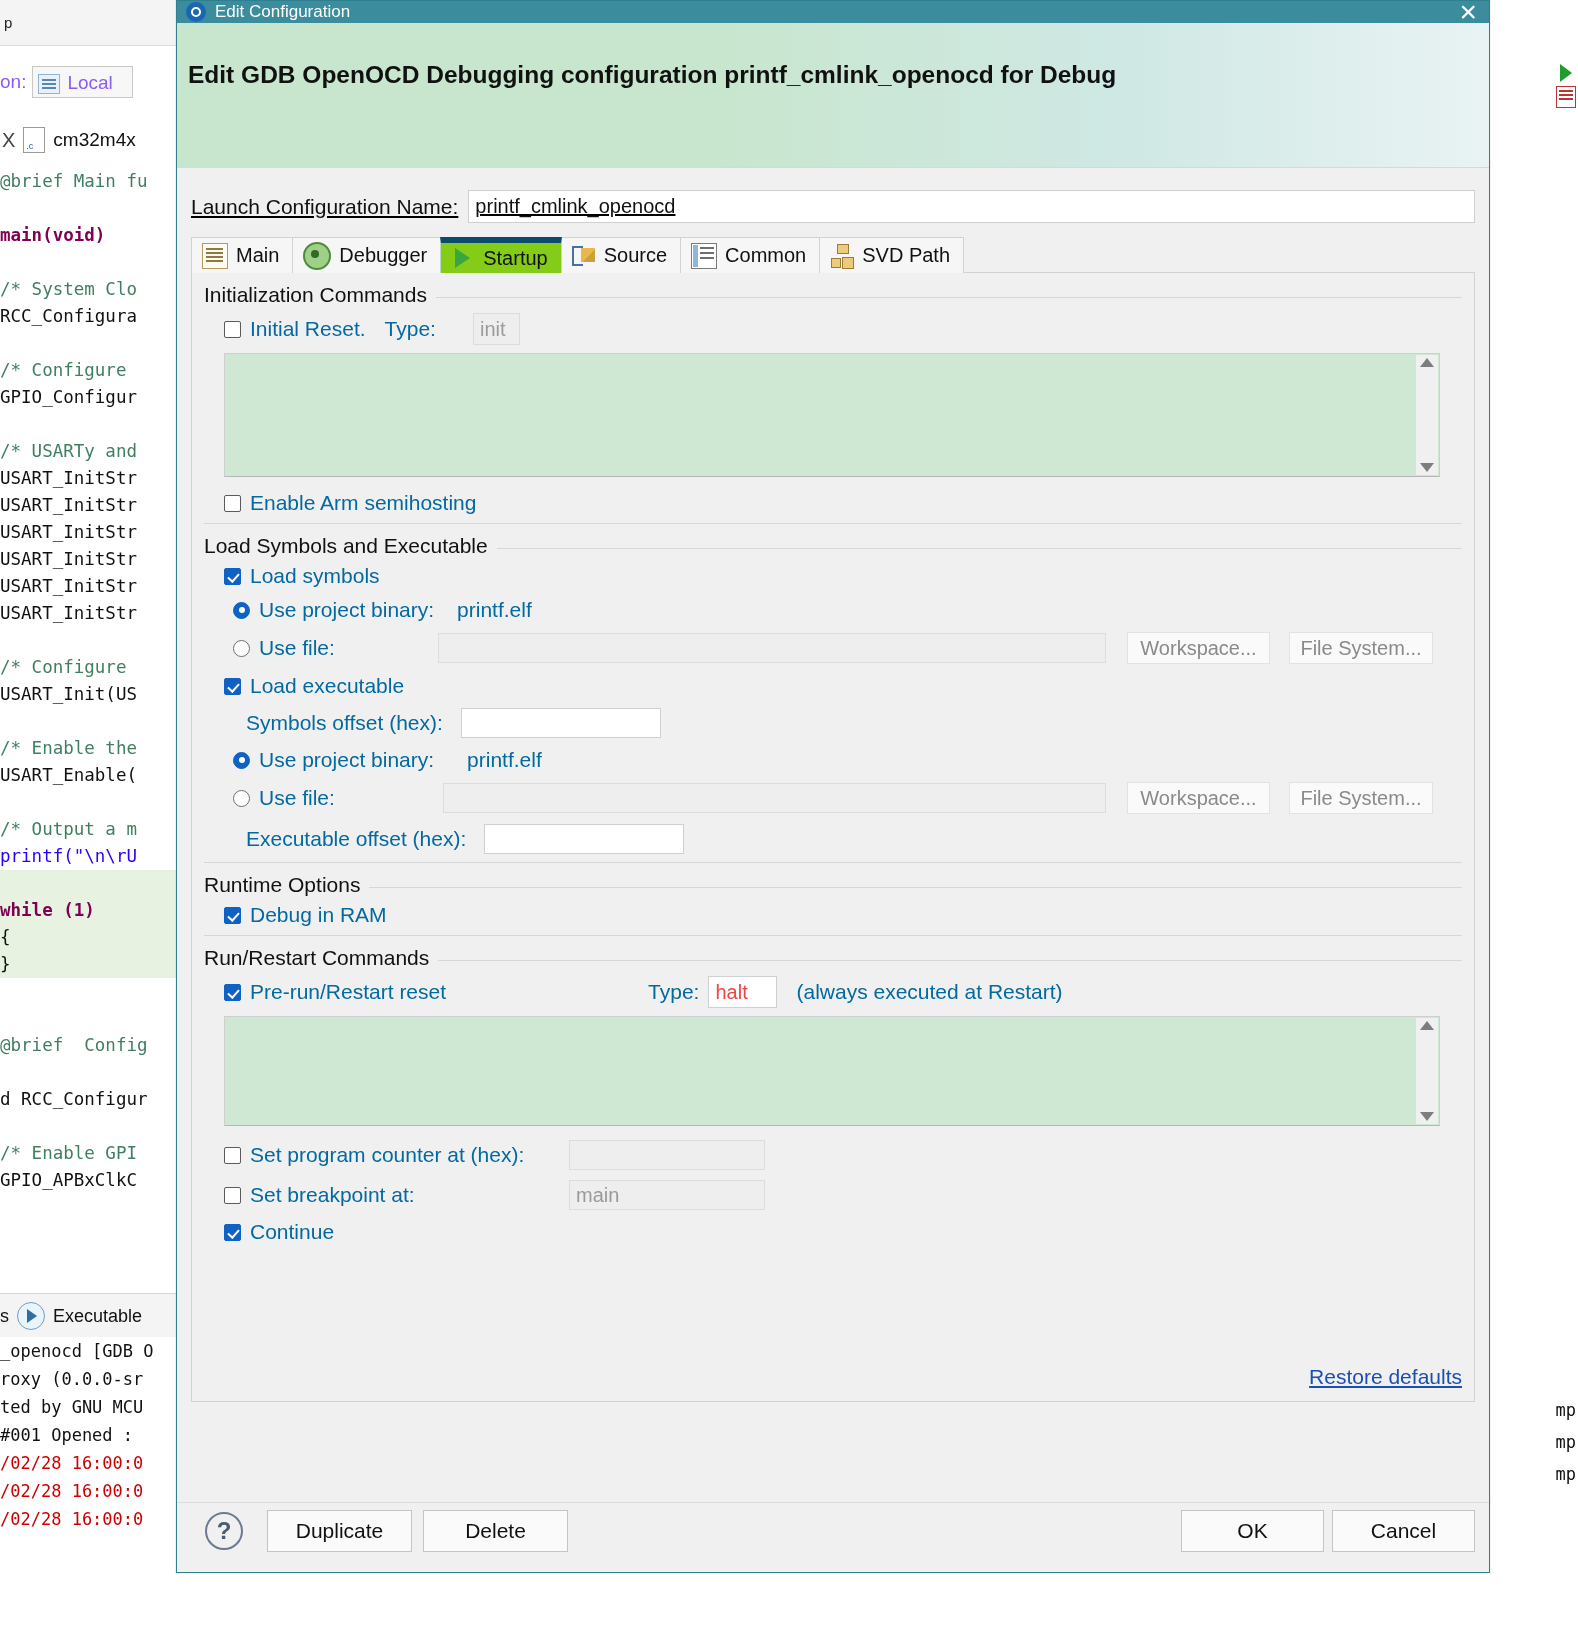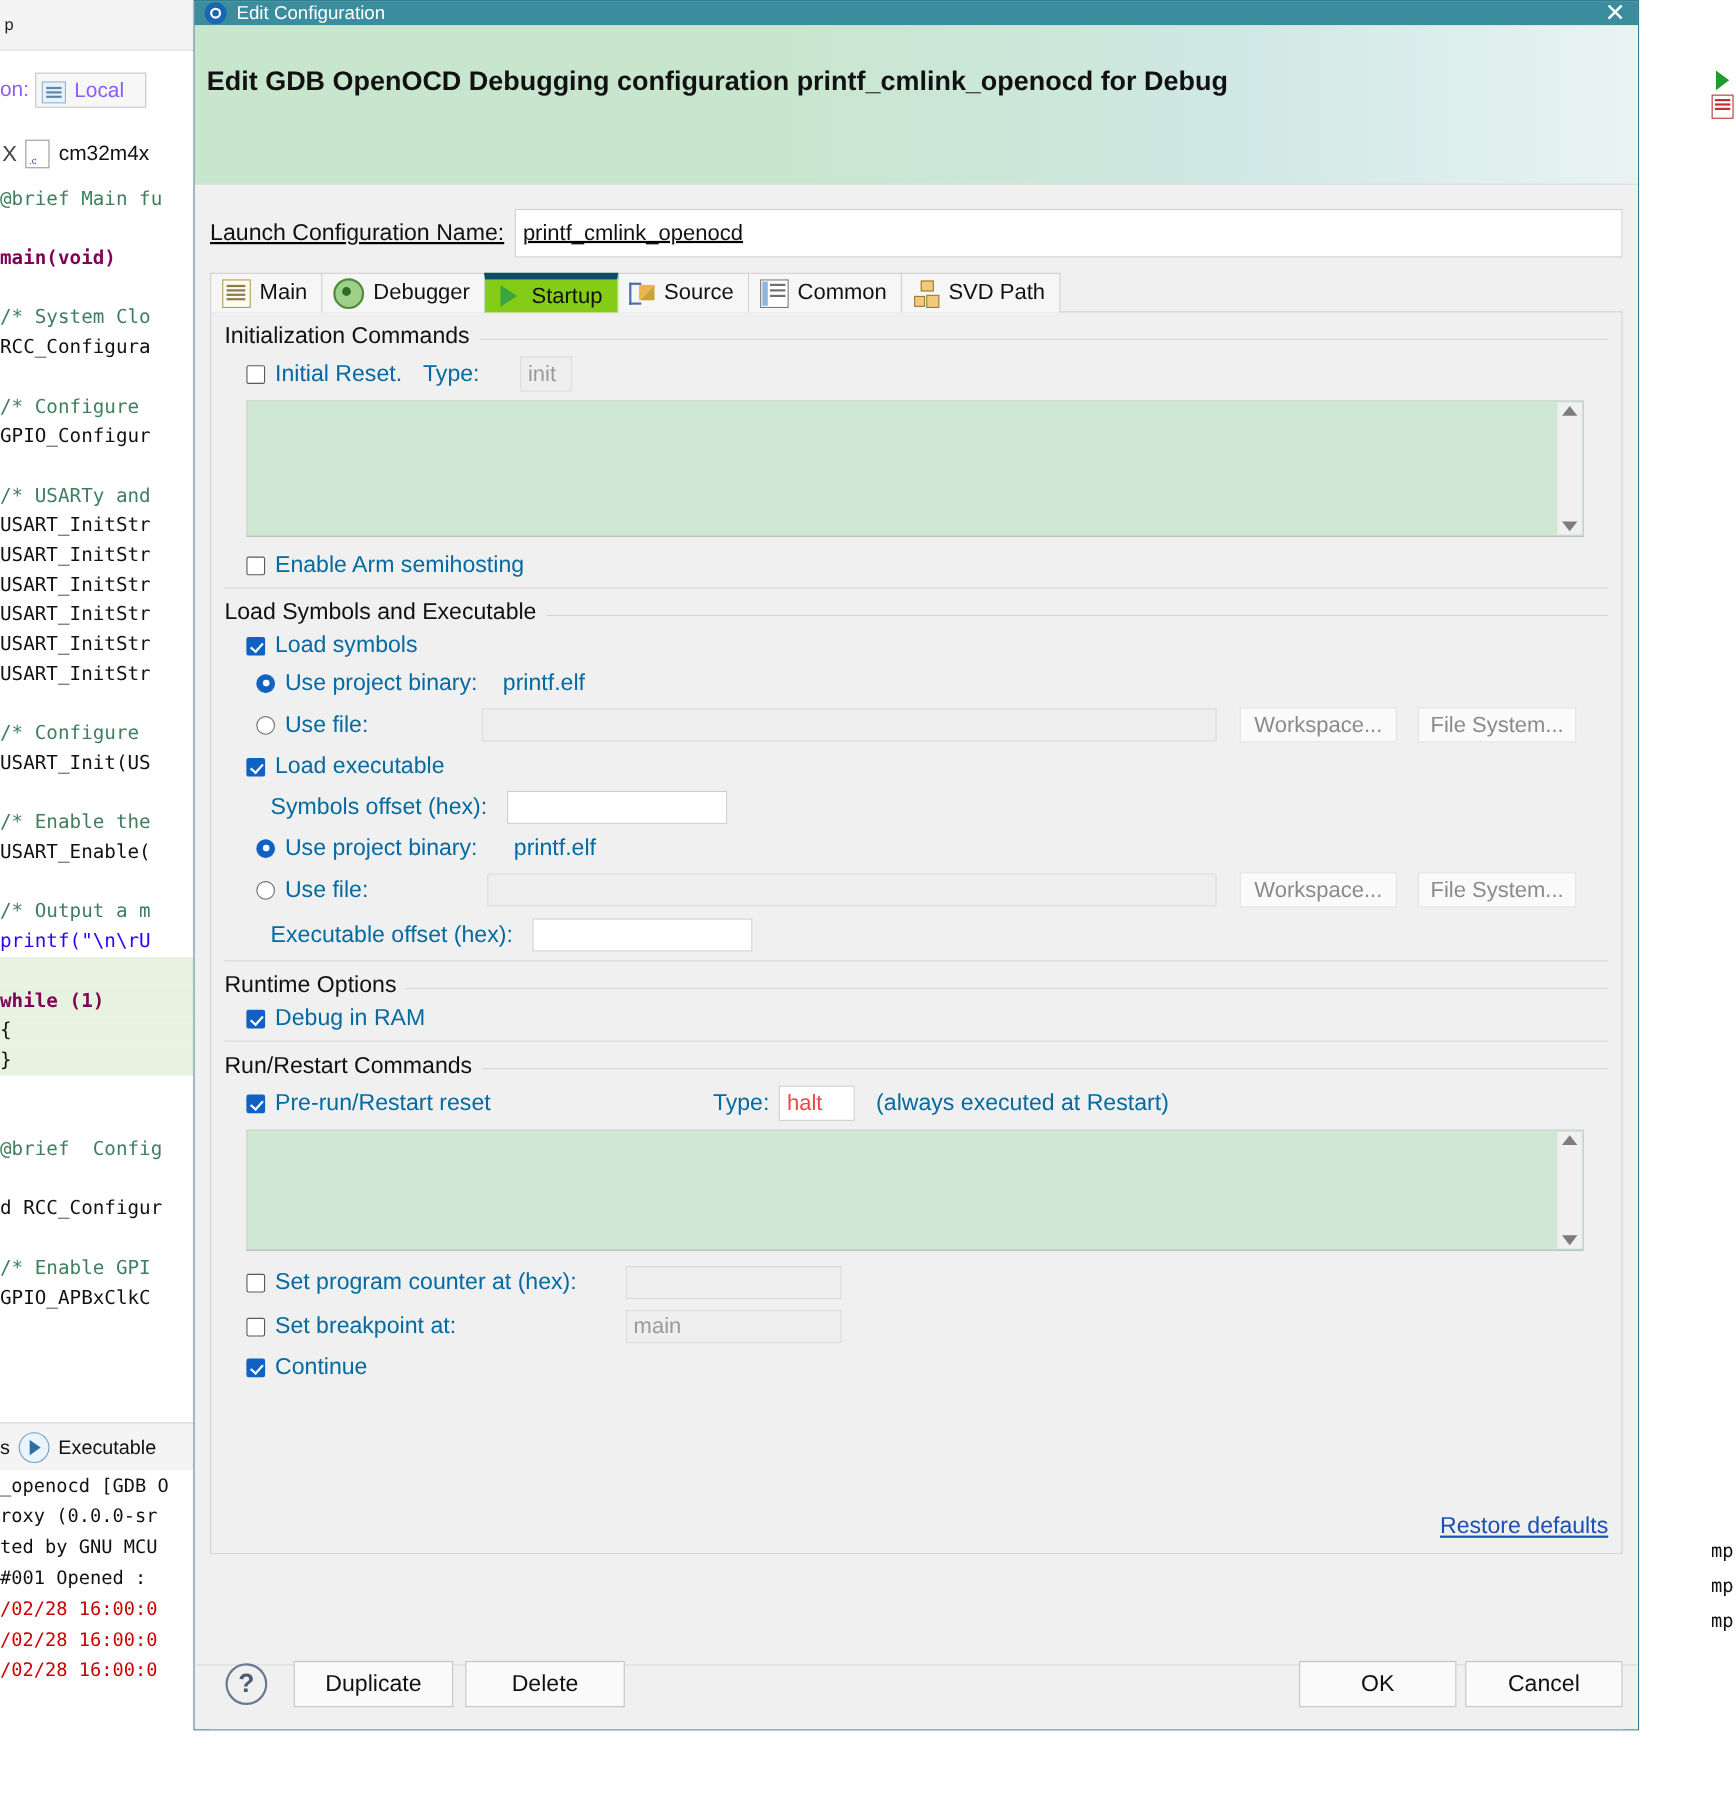--- a/index.html
+++ b/index.html
@@ -153,21 +153,21 @@
   .dlg-body {
     flex: 1 1 auto; background: #f0f0f0; position: relative; padding: 0 14px;
     box-sizing: border-box; display: flex; flex-direction: column; min-height: 0;
   }
 
   .lcn-row {
     display: flex; align-items: center; gap: 10px; margin-top: 22px; flex: 0 0 auto; text-decoration: underline;
   }
   .lcn-label { font-size: 21px; color: #111; white-space: nowrap; }
   .lcn-input {
-    flex: 1 1 auto; height: 44px; background: #ffffff; border: 1px solid #cfcfcf;
+    flex: 1 1 auto; height: 33px; background: #ffffff; border: 1px solid #cfcfcf;
     font-size: 20px; color: #111; padding: 0 6px; box-sizing: border-box;
     display: flex; align-items: center; font-family: "Liberation Sans", sans-serif;
   }
 
   .tabstrip {
     display: flex; align-items: flex-end; margin-top: 14px; flex: 0 0 auto;
     height: 36px; position: relative; z-index: 2;
   }
   .tab {
     display: flex; align-items: center; gap: 8px; height: 36px;

